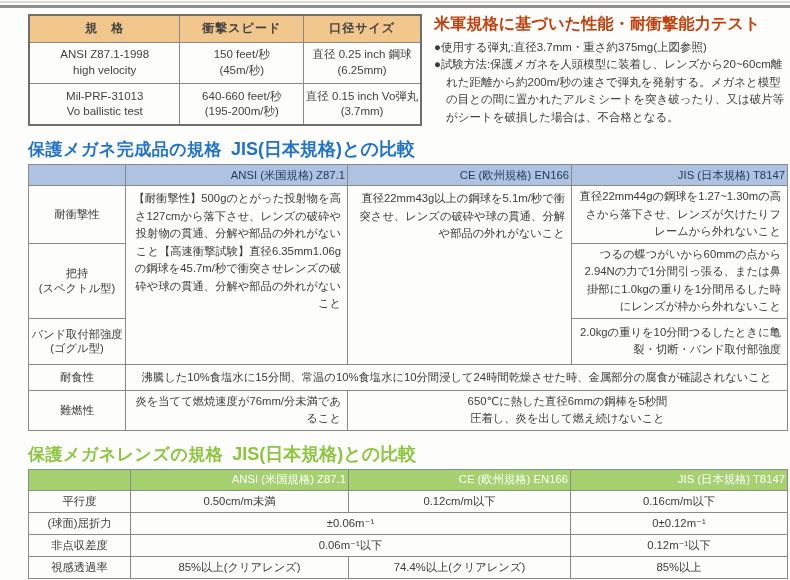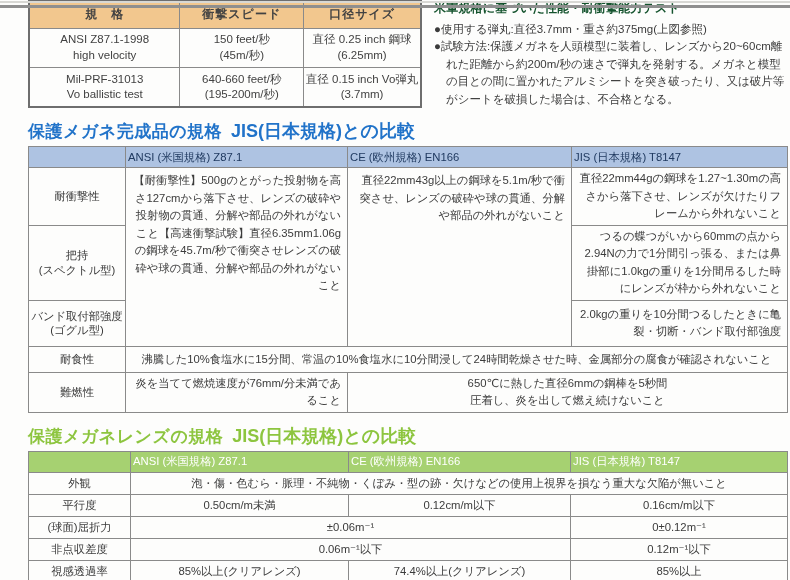--- a/index.html
+++ b/index.html
@@ -3,42 +3,42 @@
 <meta charset="utf-8">
 <style>
   * { margin:0; padding:0; box-sizing:border-box; }
   html,body { width:790px; height:580px; background:#fff; overflow:hidden;
     font-family:"Liberation Sans","DejaVu Sans",sans-serif; color:#3b3b3b; }
   .page { width:790px; height:580px; padding:0 3px 0 28px; position:relative; background:#fdfdfc; }
   .top-rule { position:absolute; left:0; top:5px; width:790px; height:3px; background:#8f8f8f; }
   .top-rule2 { position:absolute; left:0; top:1px; width:790px; height:2px; background:#d8d8d4; }
 
   
-  .top-row { display:flex; }
+  .top-row { display:flex; padding-top:14px; }
   table { border-collapse:collapse; }
   .ballistic { width:394px; border:2px solid #6e6e6e; table-layout:fixed; }
   .ballistic th, .ballistic td { border:1px solid #8a8a8a; text-align:center; vertical-align:middle; }
   .ballistic th { background:#f2c78e; font-size:12px; font-weight:bold; color:#424242; height:27px; letter-spacing:1px; }
   .ballistic td { font-size:11.5px; height:37px; line-height:1.35; color:#424242; }
   .mil { flex:1; padding:0 0 0 12px; }
-  .mil-title { font-size:12px; font-weight:bold; color:#14532d; margin-bottom:4px; letter-spacing:0.2px; }
+  .mil-title { font-size:16px; font-weight:bold; color:#c2410c; margin-bottom:4px; letter-spacing:0.2px; }
   .mil p { font-size:11.5px; line-height:1.52; color:#3b3b3b; }
   .mil p.hang { padding-left:12px; text-indent:-12px; }
 
   
   .sec-head { margin-top:11px; margin-bottom:3px; white-space:nowrap; }
   .sec-title { font-size:17px; font-weight:bold; letter-spacing:0.5px; }
   .sec-sub { font-size:18px; font-weight:bold; margin-left:9px; }
   .blue-h .sec-title, .blue-h .sec-sub { color:#2173c9; }
   .green-h .sec-title, .green-h .sec-sub { color:#8dc53f; }
 
   
   .std { width:759px; border:1.5px solid #707070; table-layout:fixed; }
   .std th, .std td { border:1px solid #8a8a8a; font-size:11.3px; vertical-align:middle; padding:2px 6px; }
-  .std tr.hdr th { height:21px; font-weight:normal; padding:1px 2px; text-align:left; }
+  .std tr.hdr th { height:21px; font-weight:normal; padding:1px 2px; text-align:right; }
   .std.blue tr.hdr th { background:#aec3e2; color:#203a60; }
   .std.green tr.hdr th { background:#a6d171; color:#ffffff; }
   .std td.lbl { text-align:center; color:#3b3b3b; padding:2px 1px; line-height:1.3; }
   .std td.para { text-align:right; line-height:1.55; color:#3b3b3b; }
   .std td.v-top { vertical-align:top; padding-top:4px; }
   .std td.center { text-align:center; line-height:1.5; }
   .std td.val { text-align:center; }
 </style>
 </head>
 <body>
@@ -160,24 +160,20 @@
         <col style="width:217px">
       </colgroup>
     <tbody>
         <tr class="hdr">
       <th></th>
       <th>ANSI (米国規格) Z87.1</th>
       <th>CE (欧州規格) EN166</th>
       <th>JIS (日本規格) T8147</th>
     </tr>
     <tr>
-      <td class="lbl" style="height:22px">外観</td>
-      <td class="center" colspan="3">泡・傷・色むら・脈理・不純物・くぼみ・型の跡・欠けなどの使用上視界を損なう重大な欠陥が無いこと</td>
-    </tr>
-    <tr>
       <td class="lbl" style="height:22px">平行度</td>
       <td class="val">0.50cm/m未満</td>
       <td class="val">0.12cm/m以下</td>
       <td class="val">0.16cm/m以下</td>
     </tr>
     <tr>
       <td class="lbl" style="height:22px">(球面)屈折力</td>
       <td class="val" colspan="2">±0.06m⁻¹</td>
       <td class="val">0±0.12m⁻¹</td>
     </tr>

